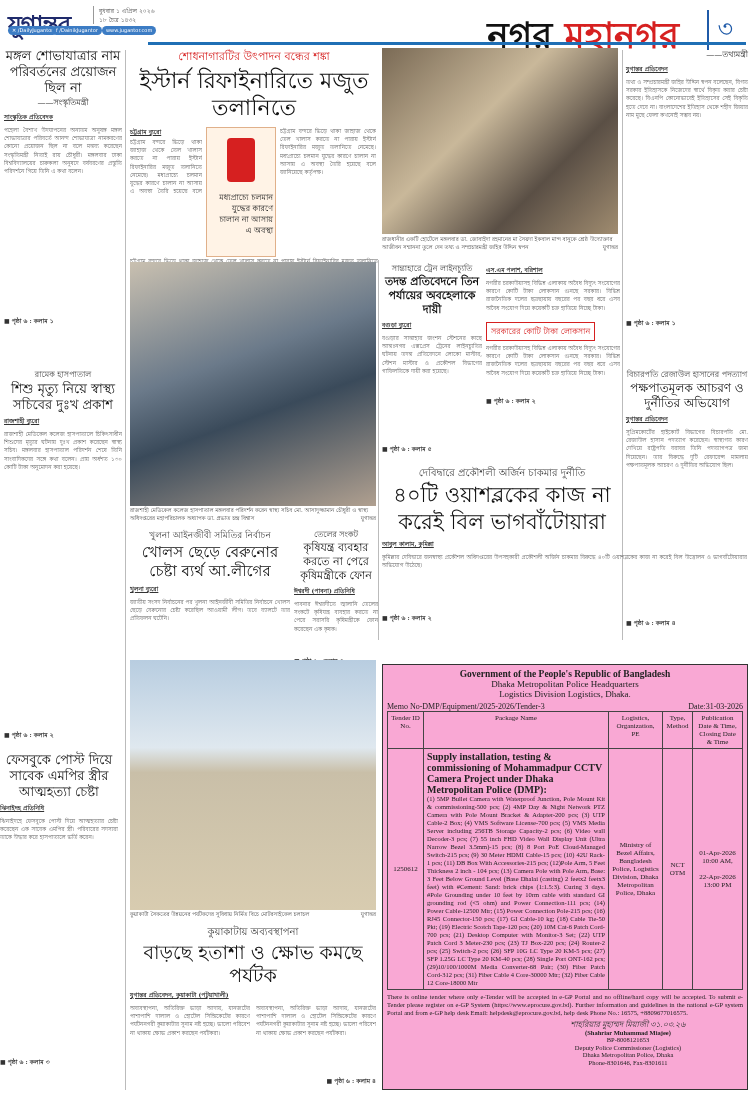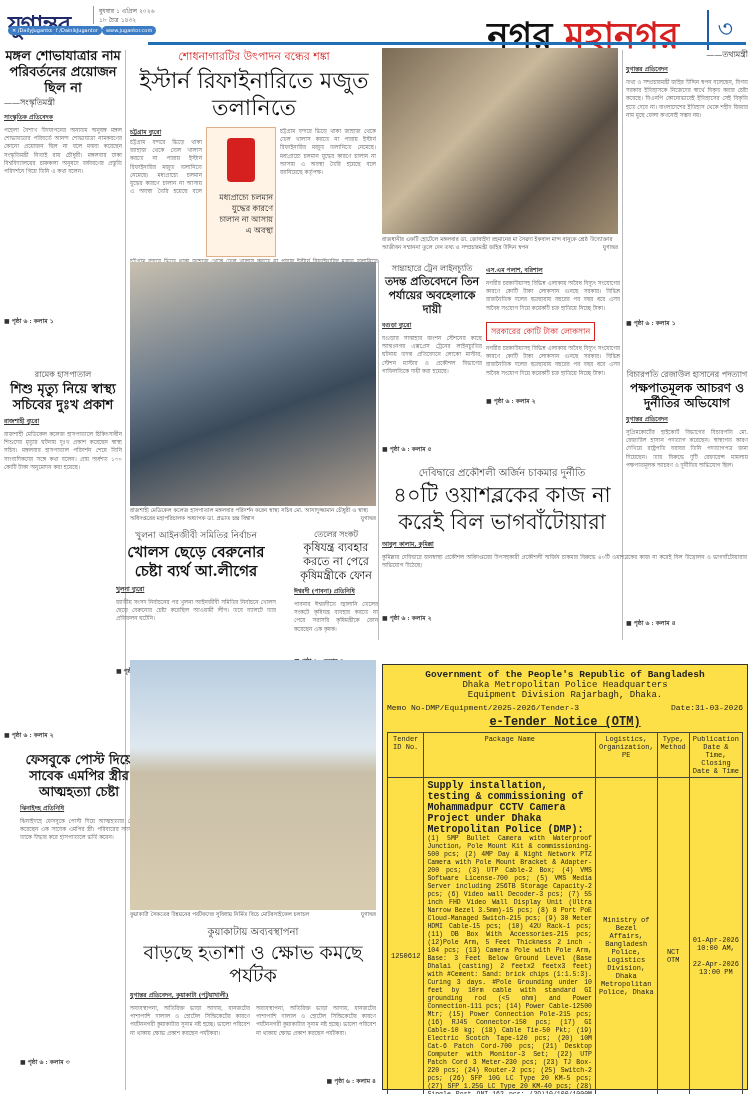--- a/index.html
+++ b/index.html
@@ -6,28 +6,28 @@
 body{width:751px;height:1094px;background:#fff;font-family:"DejaVu Serif",serif;color:#222;position:relative;overflow:hidden}
 .abs{position:absolute}
 .masthead-logo{left:8px;top:6px;font-size:24px;font-weight:bold;color:#1f2a6b;letter-spacing:-1px}
 .dateline{left:93px;top:6px;font-size:6px;color:#555;line-height:9px;border-left:1px solid #999;padding-left:5px}
 .social{top:26px;height:9px;border-radius:5px;background:#3c7cc4;color:#fff;font-size:5px;line-height:9px;padding:0 4px;font-family:"DejaVu Sans",sans-serif}
 .section-title{right:72px;top:8px;font-size:36px;font-weight:bold;color:#111}
 .section-title .red{color:#d62020}
 .page-no{right:18px;top:10px;font-size:24px;color:#1f5aa8;border-left:2px solid #1f5aa8;padding-left:8px}
 .rule{left:148px;top:42px;width:598px;height:3px;background:#1f6fb5}
 .vline{width:1px;background:#bbb}
-.hl{text-align:center;color:#111;font-weight:bold}
+.hl{text-align:center;color:#111;font-weight:normal}
 .kicker{text-align:center;color:#444;font-size:9px}
 .byline{font-size:6px;color:#333;text-decoration:underline;font-weight:bold}
 .body{font-size:5.6px;line-height:8.2px;color:#666;text-align:justify}
 .cont{font-size:6px;color:#333;font-weight:bold}
 .photo{background:linear-gradient(135deg,#7a6a55,#c9b89a 40%,#5a4f45 70%,#a08c70)}
 .caption{font-size:5.5px;color:#444;line-height:7.5px}
-.tender{border:1.5px solid #333;font-family:Liberation Mono, monospace;color:#222;background:#fde047}
+.tender{border:1.5px solid #333;font-family:Liberation Serif, serif;color:#222;background:#f9a8d4}
 .tender table{border-collapse:collapse;width:100%;font-size:7px}
 .tender td,.tender th{border:1px solid #444;padding:2px 3px;vertical-align:top;font-weight:normal;text-align:center}
 .tender .pkg{text-align:left}
 .tender .pkg b{font-size:10px;line-height:11px;display:block}
 .tender .pkg span{font-size:6.5px;line-height:8px;display:block;text-align:justify}
 .pump{background:#fff3e6;border:1px solid #e0b08a}
 </style>
 </head>
 <body>
 
@@ -45,35 +45,35 @@
 </div>
 <div class="abs page-no">৩</div>
 <div class="abs rule"></div>
 
 <div class="abs vline" style="left:125px;top:50px;height:1040px"></div>
 <div class="abs vline" style="left:378px;top:260px;height:380px"></div>
 <div class="abs vline" style="left:622px;top:50px;height:590px"></div>
 
 <div class="abs" style="left:4px;top:48px;width:118px">
   <div class="hl" style="font-size:13px;line-height:16px">মঙ্গল শোভাযাত্রার নাম পরিবর্তনের প্রয়োজন ছিল না</div>
-  <div style="text-align:left;font-size:8px">——সংস্কৃতিমন্ত্রী</div>
+  <div style="text-align:center;font-size:8px">——সংস্কৃতিমন্ত্রী</div>
   <div class="byline" style="margin:3px 0">সাংস্কৃতিক প্রতিবেদক</div>
   <div class="body" style="height:190px;overflow:hidden">পহেলা বৈশাখ উদযাপনের অন্যতম অনুষঙ্গ মঙ্গল শোভাযাত্রার পরিবর্তে আনন্দ শোভাযাত্রা নামকরণের কোনো প্রয়োজন ছিল না বলে মন্তব্য করেছেন সংস্কৃতিমন্ত্রী নিতাই রায় চৌধুরী। মঙ্গলবার ঢাকা বিশ্ববিদ্যালয়ের চারুকলা অনুষদে বর্ষবরণের প্রস্তুতি পরিদর্শনে গিয়ে তিনি এ কথা বলেন।</div>
   <div class="cont">■ পৃষ্ঠা ৬ : কলাম ১</div>
 </div>
 
 <div class="abs" style="left:4px;top:368px;width:118px">
   <div class="kicker" style="font-size:8px">রামেক হাসপাতাল</div>
   <div class="hl" style="font-size:13px;line-height:16px">শিশু মৃত্যু নিয়ে স্বাস্থ্য সচিবের দুঃখ প্রকাশ</div>
   <div class="byline" style="margin:3px 0">রাজশাহী ব্যুরো</div>
   <div class="body" style="height:300px;overflow:hidden">রাজশাহী মেডিকেল কলেজ হাসপাতালে চিকিৎসাধীন শিশুদের মৃত্যুর ঘটনায় দুঃখ প্রকাশ করেছেন স্বাস্থ্য সচিব। মঙ্গলবার হাসপাতাল পরিদর্শন শেষে তিনি সাংবাদিকদের সঙ্গে কথা বলেন। প্রায় অর্ধশত ১৩০ কোটি টাকা অনুমোদন করা হয়েছে।</div>
   <div class="cont">■ পৃষ্ঠা ৬ : কলাম ২</div>
 </div>
 
-<div class="abs" style="left:20px;top:752px;width:118px">
+<div class="abs" style="left:0;top:752px;width:118px">
   <div class="hl" style="font-size:13px;line-height:16px">ফেসবুকে পোস্ট দিয়ে সাবেক এমপির স্ত্রীর আত্মহত্যা চেষ্টা</div>
   <div class="byline" style="margin:3px 0">ঝিনাইদহ প্রতিনিধি</div>
   <div class="body" style="height:240px;overflow:hidden">ঝিনাইদহে ফেসবুকে পোস্ট দিয়ে আত্মহত্যার চেষ্টা করেছেন এক সাবেক এমপির স্ত্রী। পরিবারের সদস্যরা তাকে উদ্ধার করে হাসপাতালে ভর্তি করেন।</div>
   <div class="cont">■ পৃষ্ঠা ৬ : কলাম ৩</div>
 </div>
 
 <div class="abs" style="left:130px;top:48px;width:248px">
   <div class="kicker" style="color:#d62020;font-size:11px">শোধনাগারটির উৎপাদন বন্ধের শঙ্কা</div>
   <div class="hl" style="font-size:22px;line-height:27px;font-weight:normal">ইস্টার্ন রিফাইনারিতে মজুত তলানিতে</div>
   <div style="display:flex;gap:4px;margin-top:6px">
@@ -135,23 +135,23 @@
   <div class="body" style="height:60px;overflow:hidden;width:365px">কুমিল্লার দেবিদ্বারে জনস্বাস্থ্য প্রকৌশল অধিদপ্তরের উপসহকারী প্রকৌশলী অর্জিন চাকমার বিরুদ্ধে ৪০টি ওয়াশব্লকের কাজ না করেই বিল উত্তোলন ও ভাগবাঁটোয়ারার অভিযোগ উঠেছে।</div>
   <div class="cont">■ পৃষ্ঠা ৬ : কলাম ২</div>
 </div>
 
 <div class="abs photo" style="left:130px;top:262px;width:246px;height:244px;background:linear-gradient(160deg,#c9c0b0,#6b7a8a 40%,#3a4a5a 60%,#b0a090)"></div>
 <div class="abs caption" style="left:130px;top:507px;width:246px">
   <span>রাজশাহী মেডিকেল কলেজ হাসপাতাল মঙ্গলবার পরিদর্শন করেন স্বাস্থ্য সচিব মো. আসাদুজ্জামান চৌধুরী ও স্বাস্থ্য অধিদপ্তরের মহাপরিচালক অধ্যাপক ডা. প্রভাত চন্দ্র বিশ্বাস</span>
   <span style="float:right">যুগান্তর</span>
 </div>
 
-<div class="abs" style="left:116px;top:528px;width:160px">
+<div class="abs" style="left:130px;top:528px;width:160px">
   <div class="kicker" style="font-size:9px">খুলনা আইনজীবী সমিতির নির্বাচন</div>
-  <div class="hl" style="font-size:15px;line-height:19px;font-weight:bold">খোলস ছেড়ে বেরুনোর চেষ্টা ব্যর্থ আ.লীগের</div>
+  <div class="hl" style="font-size:15px;line-height:19px;font-weight:normal">খোলস ছেড়ে বেরুনোর চেষ্টা ব্যর্থ আ.লীগের</div>
   <div class="byline" style="margin:3px 0">খুলনা ব্যুরো</div>
   <div class="body" style="height:68px;overflow:hidden">জাতীয় সংসদ নির্বাচনের পর খুলনা আইনজীবী সমিতির নির্বাচনে খোলস ছেড়ে বেরুনোর চেষ্টা করেছিল আওয়ামী লীগ। তবে ব্যালটে তার প্রতিফলন ঘটেনি।</div>
   <div class="cont">■ পৃষ্ঠা ৬ : কলাম ৫</div>
 </div>
 
 <div class="abs" style="left:294px;top:528px;width:84px">
   <div class="kicker" style="font-size:8px">তেলের সংকট</div>
   <div class="hl" style="font-size:11px;line-height:14px;font-weight:normal">কৃষিযন্ত্র ব্যবহার করতে না পেরে কৃষিমন্ত্রীকে ফোন</div>
   <div class="byline" style="margin:3px 0">ঈশ্বরদী (পাবনা) প্রতিনিধি</div>
   <div class="body" style="height:56px;overflow:hidden">পাবনার ঈশ্বরদীতে জ্বালানি তেলের সংকটে কৃষিযন্ত্র ব্যবহার করতে না পেরে সরাসরি কৃষিমন্ত্রীকে ফোন করেছেন এক কৃষক।</div>
@@ -173,26 +173,25 @@
     <div style="width:120px">
       <div class="body" style="height:72px;overflow:hidden">অব্যবস্থাপনা, অতিরিক্ত ভাড়া আদায়, যানজটের পাশাপাশি দালাল ও হোটেল সিন্ডিকেটের কারণে পর্যটননগরী কুয়াকাটার সুনাম নষ্ট হচ্ছে। ভালো পরিবেশ না থাকায় ক্ষোভ প্রকাশ করছেন পর্যটকরা।</div>
       <div class="cont" style="text-align:right">■ পৃষ্ঠা ৬ : কলাম ৪</div>
     </div>
   </div>
 </div>
 
 <div class="abs tender" style="left:382px;top:664px;width:366px;height:426px;padding:4px">
   <div style="text-align:center;font-weight:bold;font-size:9.5px">Government of the People's Republic of Bangladesh</div>
   <div style="text-align:center;font-size:9px">Dhaka Metropolitan Police Headquarters</div>
-  <div style="text-align:center;font-size:9px">Equipment Division Rajarbagh, Dhaka.</div>
+  <div style="text-align:center;font-size:9px">Logistics Division Logistics, Dhaka.</div>
   <div style="display:flex;justify-content:space-between;font-size:8px;margin-top:3px">
     <span>Memo No-DMP/Equipment/2025-2026/Tender-3</span>
     <span>Date:31-03-2026</span>
   </div>
-  <div style="text-align:center;font-weight:bold;font-size:12px;text-decoration:underline;margin:3px 0">e-Tender Notice (OTM)</div>
   <table>
     <tbody>
         <tr>
       <th style="width:36px">Tender ID No.</th>
       <th>Package Name</th>
       <th style="width:54px">Logistics, Organization, PE</th>
       <th style="width:30px">Type, Method</th>
       <th style="width:50px">Publication Date &amp; Time, Closing Date &amp; Time</th>
     </tr>
     <tr>

